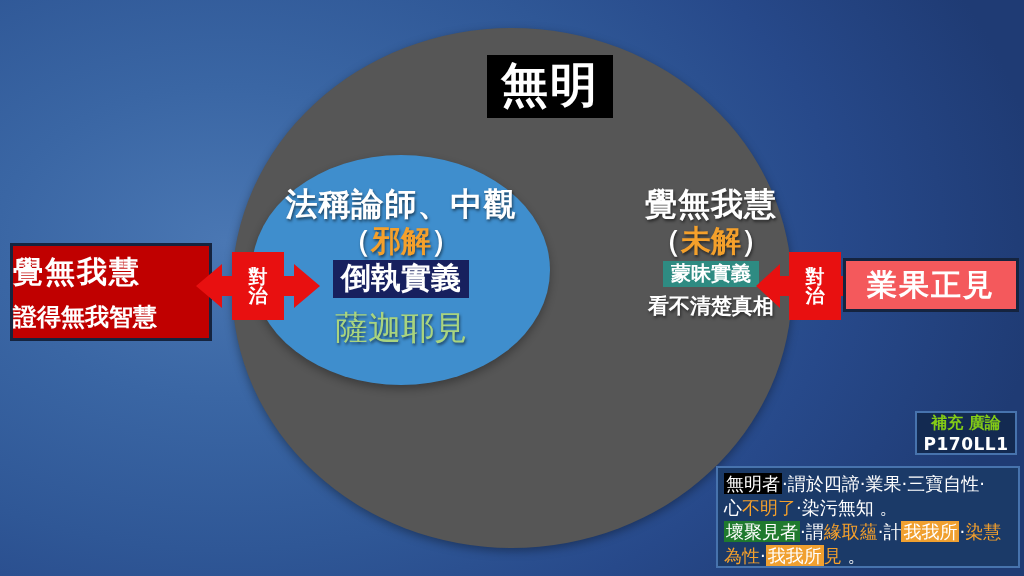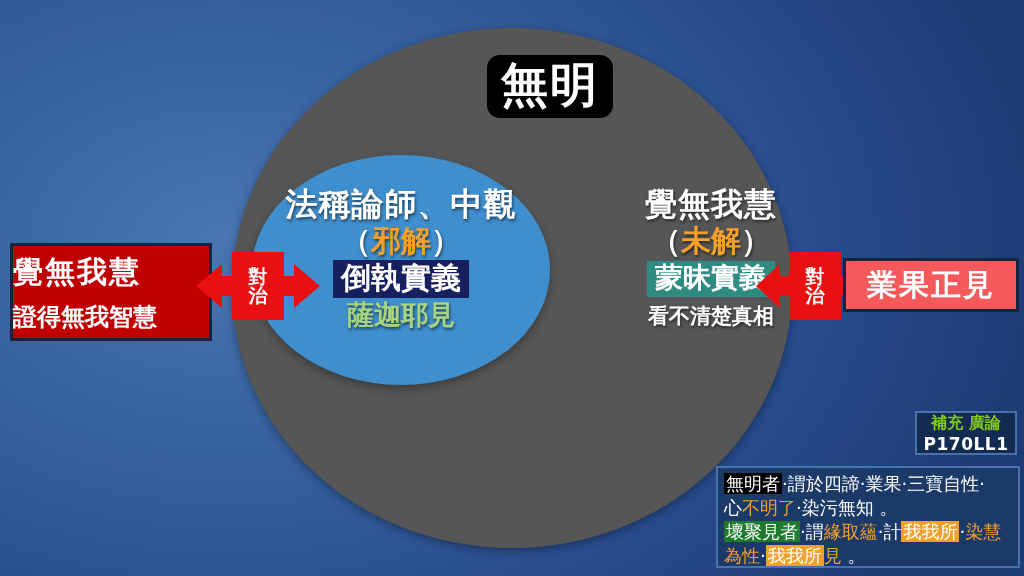--- a/index.html
+++ b/index.html
@@ -24,45 +24,44 @@
     background:#3f8ecd;border-radius:50%;
     box-shadow:0 4px 8px rgba(0,0,0,.30);
   }
   
   .title-box{
     position:absolute;left:487px;top:55px;
     background:#000;color:#fff;
     font-size:47px;font-weight:bold;line-height:1.12;
     padding:4px 14px 6px 14px;letter-spacing:2px;
     white-space:nowrap;
-    border-radius:13px;
   }
   
   .grp{position:absolute;text-align:center;white-space:nowrap;}
   .w{color:#ffffff;}
   .orange{color:#f5a02b;}
   .line{line-height:1.14;}
   .shadowtxt{text-shadow:1px 2px 3px rgba(0,0,0,.55);}
 
   .left-grp{left:250px;top:186px;width:302px;}
   .left-grp .l1{font-size:32px;font-weight:bold;color:#fff;letter-spacing:1px;}
   .left-grp .l2{font-size:30px;font-weight:bold;color:#fff;margin-top:2px;}
   .left-grp .l3{margin-top:1px;}
   .left-grp .l3 span{
     background:#17205e;color:#fff;font-size:30px;font-weight:bold;
     padding:1px 8px 3px 8px;display:inline-block;
   }
-  .left-grp .l4{font-size:27px;font-weight:bold;color:#a9d47f;margin-top:2px;}
+  .left-grp .l4{font-size:33px;font-weight:normal;color:#a9d47f;margin-top:11px;}
 
   .right-grp{left:582px;top:186px;width:258px;}
   .right-grp .r1{font-size:32px;font-weight:bold;color:#fff;letter-spacing:1px;}
   .right-grp .r2{font-size:30px;font-weight:bold;color:#fff;margin-top:2px;}
   .right-grp .r3{margin-top:2px;}
   .right-grp .r3 span{
-    background:#2e8b82;color:#fff;font-size:28px;font-weight:bold;
+    background:#2e8b82;color:#fff;font-size:20px;font-weight:bold;
     padding:1px 8px 3px 8px;display:inline-block;
   }
   .right-grp .r4{font-size:21px;font-weight:bold;color:#fff;margin-top:8px;}
 
   
   .red-box-left{
     position:absolute;left:10px;top:243px;width:202px;height:98px;
     background:#c00000;border:3px solid #15243f;box-sizing:border-box;
     display:flex;flex-direction:column;align-items:flex-start;justify-content:center;
   }

